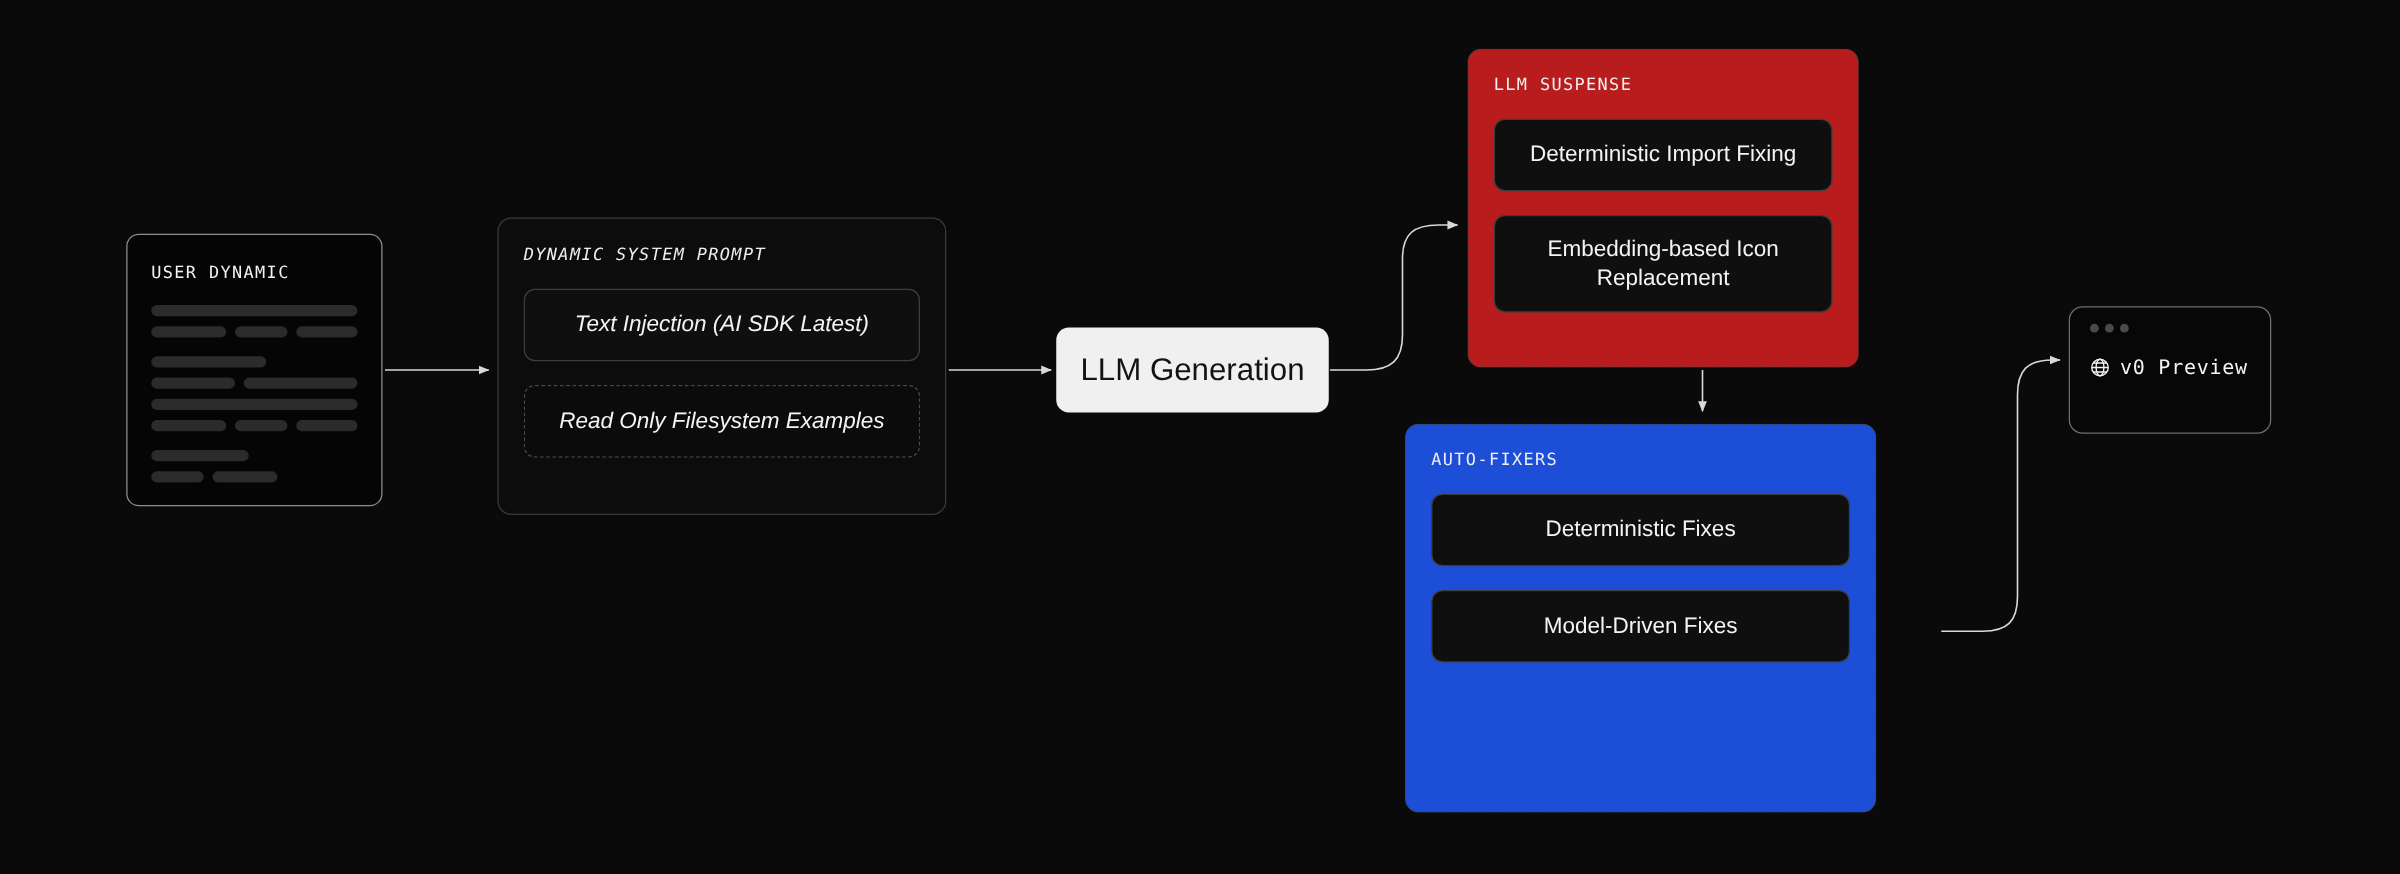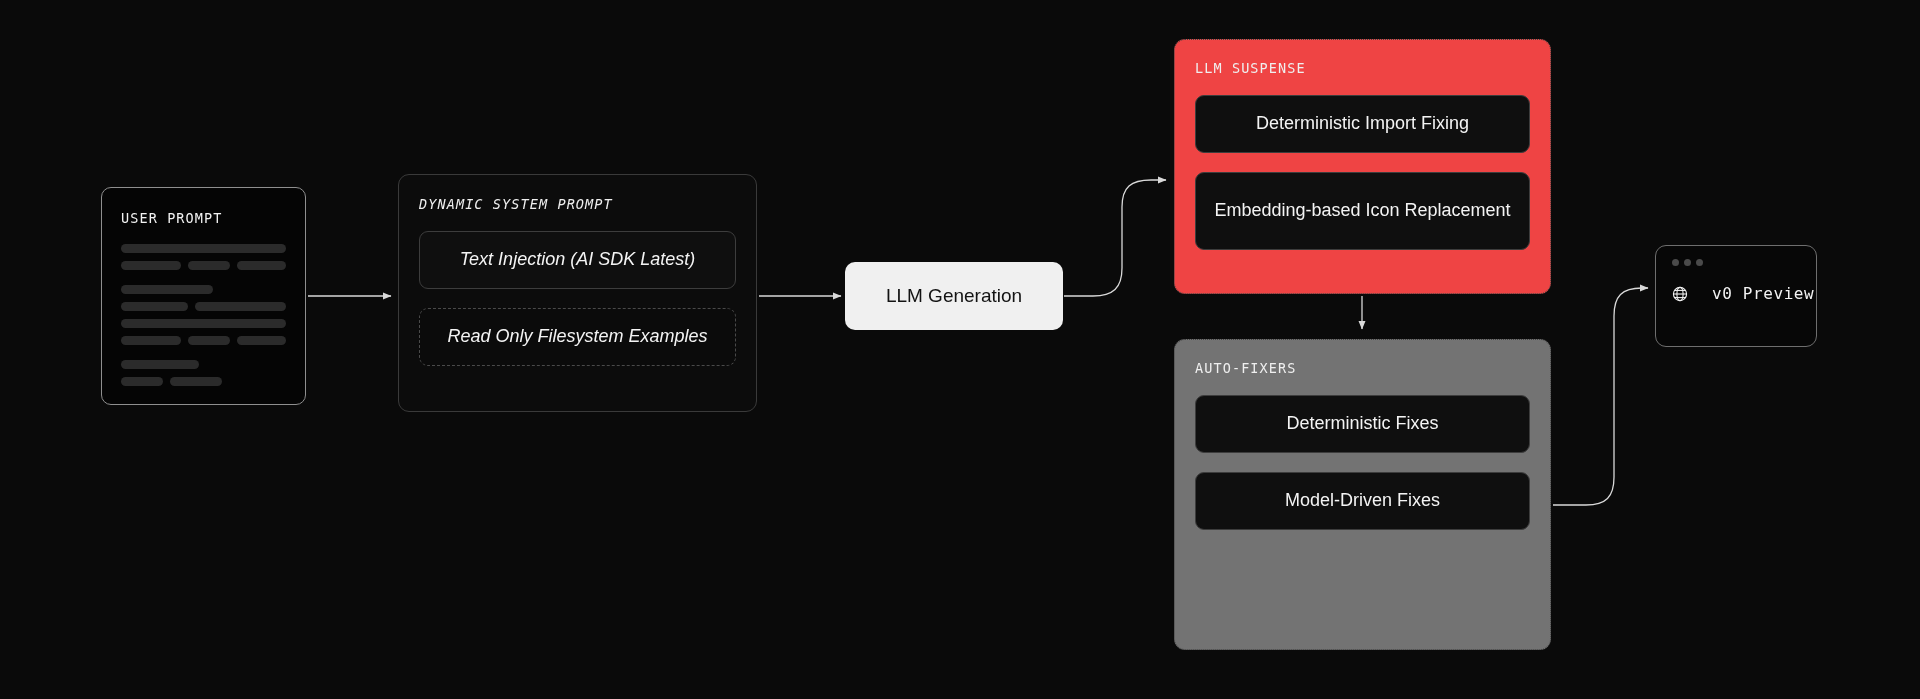--- a/index.html
+++ b/index.html
@@ -105,38 +105,38 @@
 
   
   #llm-gen {
     left: 845px; top: 262px;
     width: 218px; height: 68px;
     background: #f0f0f0;
     border-radius: 10px;
     display: flex;
     align-items: center;
     justify-content: center;
-    font-size: 19px;
+    font-size: 25px;
     color: #131313;
   }
 
   
   #suspense-panel {
     left: 1174px; top: 39px;
-    width: 377px; height: 255px;
-    background: #ef4444;
+    width: 313px; height: 255px;
+    background: #b91c1c;
     border: 1.1px dotted #444;
     border-radius: 11px;
     padding: 20px 20px 0 20px;
     box-sizing: border-box;
   }
   #fixers-panel {
-    left: 1174px; top: 339px;
+    left: 1124px; top: 339px;
     width: 377px; height: 311px;
-    background: #737373;
+    background: #1d4ed8;
     border: 1.1px dotted #444;
     border-radius: 11px;
     padding: 20px 20px 0 20px;
     box-sizing: border-box;
   }
   .tall { height: 78px; text-align: center; }
 
   
   #v0-preview {
     left: 1655px; top: 245px;
@@ -150,21 +150,21 @@
   .dots { display: flex; gap: 5px; }
   .dot {
     width: 7px; height: 7px;
     border-radius: 50%;
     background: #4a4a4a;
   }
   .v0-label {
     margin-top: 18px;
     display: flex;
     align-items: center;
-    gap: 24px;
+    gap: 8px;
     font-family: "DejaVu Sans Mono", "Liberation Mono", monospace;
     font-size: 16px;
     letter-spacing: 0.6px;
     color: #f3f3f3;
     white-space: nowrap;
   }
   .globe { flex: 0 0 auto; display: block; }
 </style>
 </head>
 <body>
@@ -185,21 +185,21 @@
     <path d="M1064,296 L1093,296 C1113,296 1122,288 1122,268
              L1122,207 C1122,187 1131,180 1151,180 L1166,180" fill="none" stroke="#d9d9d9" stroke-width="1.3" marker-end="url(#arrowhead)"></path>
 
     <path d="M1362,296 L1362,329" fill="none" stroke="#d9d9d9" stroke-width="1.3" marker-end="url(#arrowhead)"></path>
 
     <path d="M1553,505 L1586,505 C1606,505 1614,497 1614,477
              L1614,316 C1614,296 1622,288 1642,288 L1648,288" fill="none" stroke="#d9d9d9" stroke-width="1.3" marker-end="url(#arrowhead)"></path>
   </svg>
 
   <div class="node" id="user-prompt">
-    <div class="mono-label">USER PROMPT</div>
+    <div class="mono-label">USER DYNAMIC</div>
     <div class="skel-group">
       <div class="skel-row">
         <span class="skel" style="width:168px"></span>
       </div>
       <div class="skel-row">
         <span class="skel" style="width:62px"></span>
         <span class="skel" style="width:43px"></span>
         <span class="skel" style="width:50px"></span>
       </div>
       <div class="skel-row" style="margin-top:15px">

